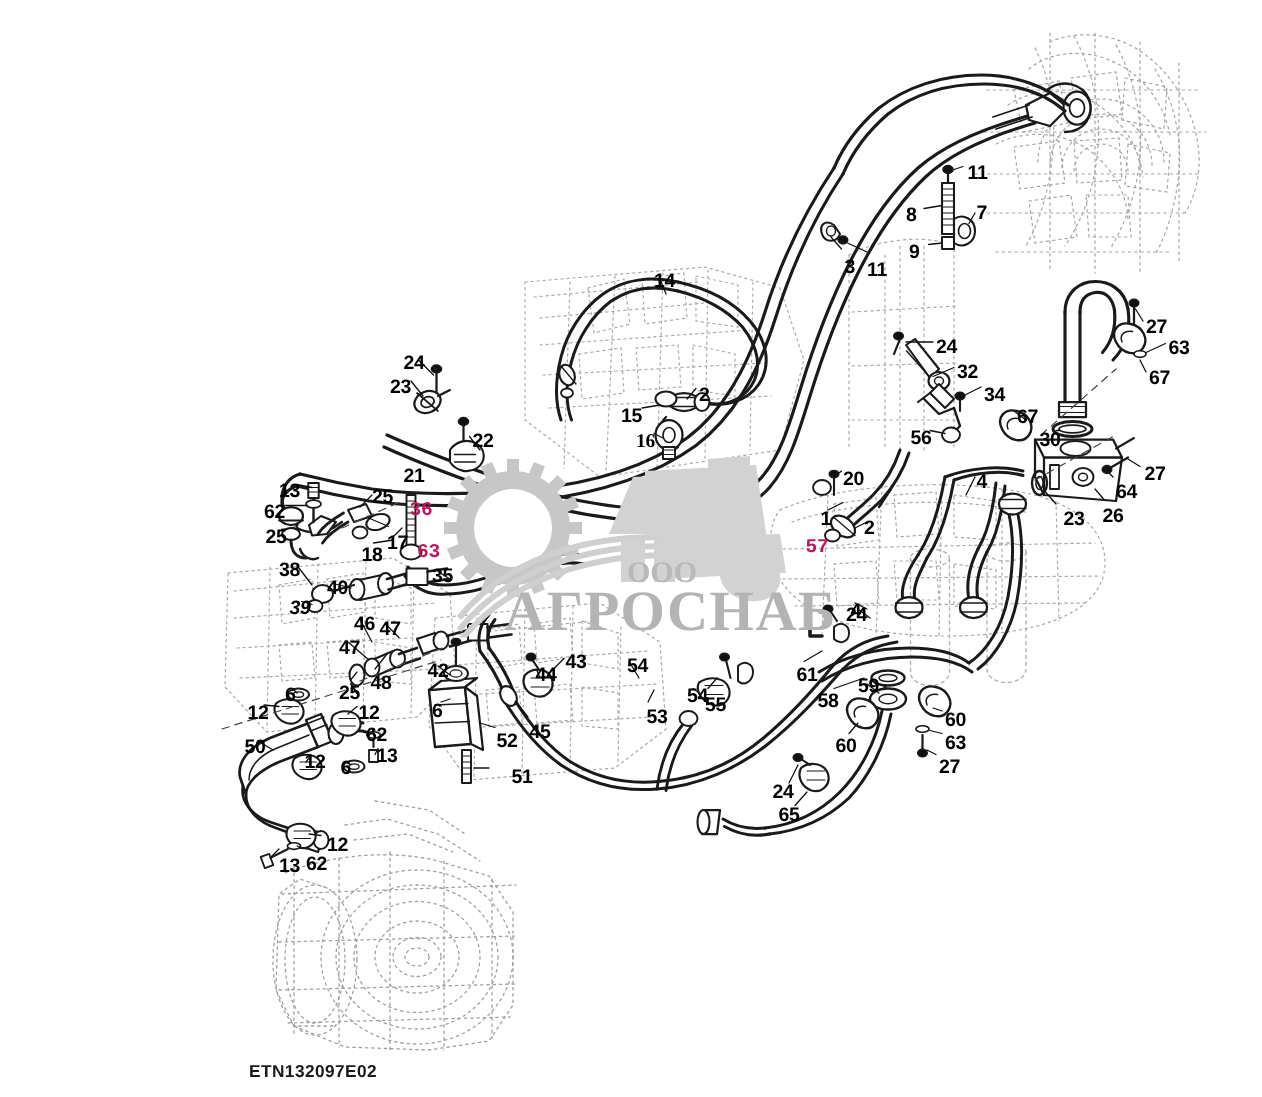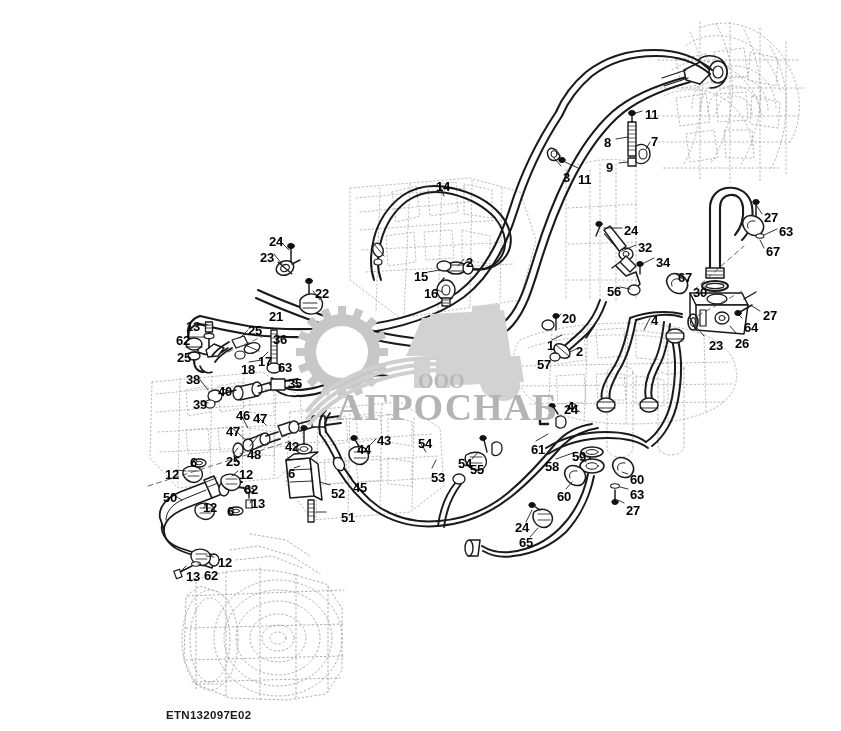--- a/index.html
+++ b/index.html
@@ -28,21 +28,21 @@
   .co{
     position:absolute;
     font-family:"Liberation Sans",sans-serif;
     font-weight:bold;
     font-size:13px;
     color:#000000;
     line-height:1;
     white-space:nowrap;
     letter-spacing:-0.2px;
   }
-  .co.dim{color:#000000;}
+  .co.dim{color:#be185d;font-family:Liberation Mono, monospace;}
   #partno{
     position:absolute;
     left:166px;top:709px;
     font-family:"Liberation Sans",sans-serif;
     font-weight:bold;
     font-size:11.5px;
     letter-spacing:0.3px;
     color:#1a1a1a;
     z-index:9;
   }
@@ -855,37 +855,37 @@
       <div class="co" style="left: 607px; top: 285px;">56</div>
       <div class="co" style="left: 678px; top: 271px;">67</div>
       <div class="co" style="left: 693px; top: 286px;">30</div>
       <div class="co" style="left: 763px; top: 309px;">27</div>
       <div class="co" style="left: 744px; top: 321px;">64</div>
       <div class="co" style="left: 735px; top: 337px;">26</div>
       <div class="co" style="left: 709px; top: 339px;">23</div>
       <div class="co" style="left: 436px; top: 180px;">14</div>
       <div class="co" style="left: 466px; top: 256px;">2</div>
       <div class="co" style="left: 414px; top: 270px; text-align: right;">15</div>
-      <div class="co" style="left: 424px; top: 287px;">16</div>
+      <div class="co" style="left: 424px; top: 287px; font-family: Liberation Serif, serif;">16</div>
       <div class="co" style="left: 269px; top: 235px;">24</div>
       <div class="co" style="left: 260px; top: 251px;">23</div>
       <div class="co" style="left: 315px; top: 287px;">22</div>
       <div class="co" style="left: 269px; top: 310px;">21</div>
       <div class="co" style="left: 186px; top: 320px;">13</div>
       <div class="co" style="left: 176px; top: 334px;">62</div>
       <div class="co" style="left: 177px; top: 351px;">25</div>
       <div class="co" style="left: 248px; top: 324px;">25</div>
       <div class="co dim" style="left: 273px; top: 333px;">36</div>
       <div class="co" style="left: 241px; top: 363px;">18</div>
       <div class="co" style="left: 258px; top: 355px;">17</div>
       <div class="co dim" style="left: 278px; top: 361px;">63</div>
       <div class="co" style="left: 186px; top: 373px;">38</div>
       <div class="co" style="left: 288px; top: 377px;">35</div>
       <div class="co" style="left: 218px; top: 385px;">40</div>
-      <div class="co" style="left: 193px; top: 398px;">39</div>
+      <div class="co" style="left: 193px; top: 398px; font-style: italic;">39</div>
       <div class="co" style="left: 236px; top: 409px;">46</div>
       <div class="co" style="left: 253px; top: 412px;">47</div>
       <div class="co" style="left: 226px; top: 425px;">47</div>
       <div class="co" style="left: 226px; top: 455px;">25</div>
       <div class="co" style="left: 247px; top: 448px;">48</div>
       <div class="co" style="left: 285px; top: 440px;">42</div>
       <div class="co" style="left: 190px; top: 456px;">6</div>
       <div class="co" style="left: 165px; top: 468px;">12</div>
       <div class="co" style="left: 239px; top: 468px;">12</div>
       <div class="co" style="left: 244px; top: 483px;">62</div>

